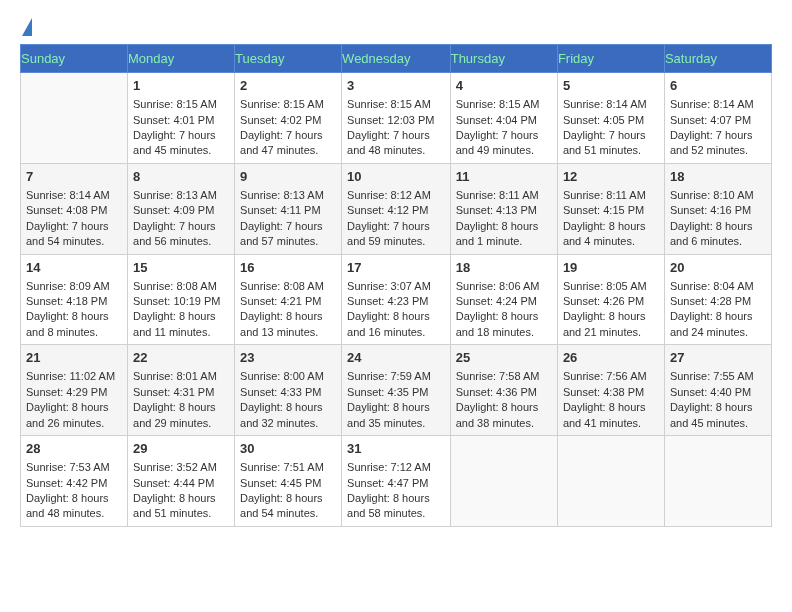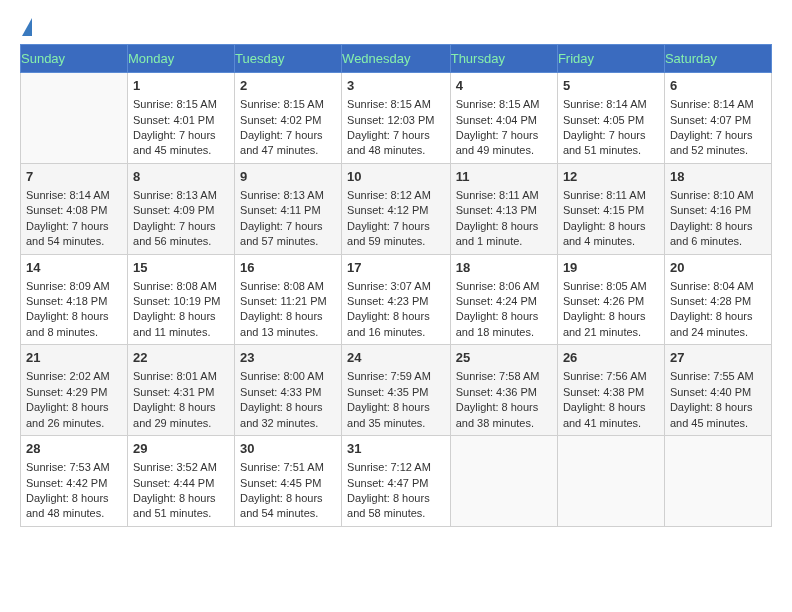--- a/index.html
+++ b/index.html
@@ -221,21 +221,21 @@
           </td>
           <td>
             <span class="day-num">15</span>
             <div>Sunrise: 8:08 AM</div>
             <div>Sunset: 10:19 PM</div>
             <div>Daylight: 8 hours and 11 minutes.</div>
           </td>
           <td>
             <span class="day-num">16</span>
             <div>Sunrise: 8:08 AM</div>
-            <div>Sunset: 11:21 PM</div>
+            <div>Sunset: 4:21 PM</div>
             <div>Daylight: 8 hours and 13 minutes.</div>
           </td>
           <td>
             <span class="day-num">17</span>
             <div>Sunrise: 3:07 AM</div>
             <div>Sunset: 4:23 PM</div>
             <div>Daylight: 8 hours and 16 minutes.</div>
           </td>
           <td>
             <span class="day-num">18</span>
@@ -252,21 +252,21 @@
           <td>
             <span class="day-num">20</span>
             <div>Sunrise: 8:04 AM</div>
             <div>Sunset: 4:28 PM</div>
             <div>Daylight: 8 hours and 24 minutes.</div>
           </td>
         </tr>
         <tr>
           <td>
             <span class="day-num">21</span>
-            <div>Sunrise: 2:02 AM</div>
+            <div>Sunrise: 11:02 AM</div>
             <div>Sunset: 4:29 PM</div>
             <div>Daylight: 8 hours and 26 minutes.</div>
           </td>
           <td>
             <span class="day-num">22</span>
             <div>Sunrise: 8:01 AM</div>
             <div>Sunset: 4:31 PM</div>
             <div>Daylight: 8 hours and 29 minutes.</div>
           </td>
           <td>

